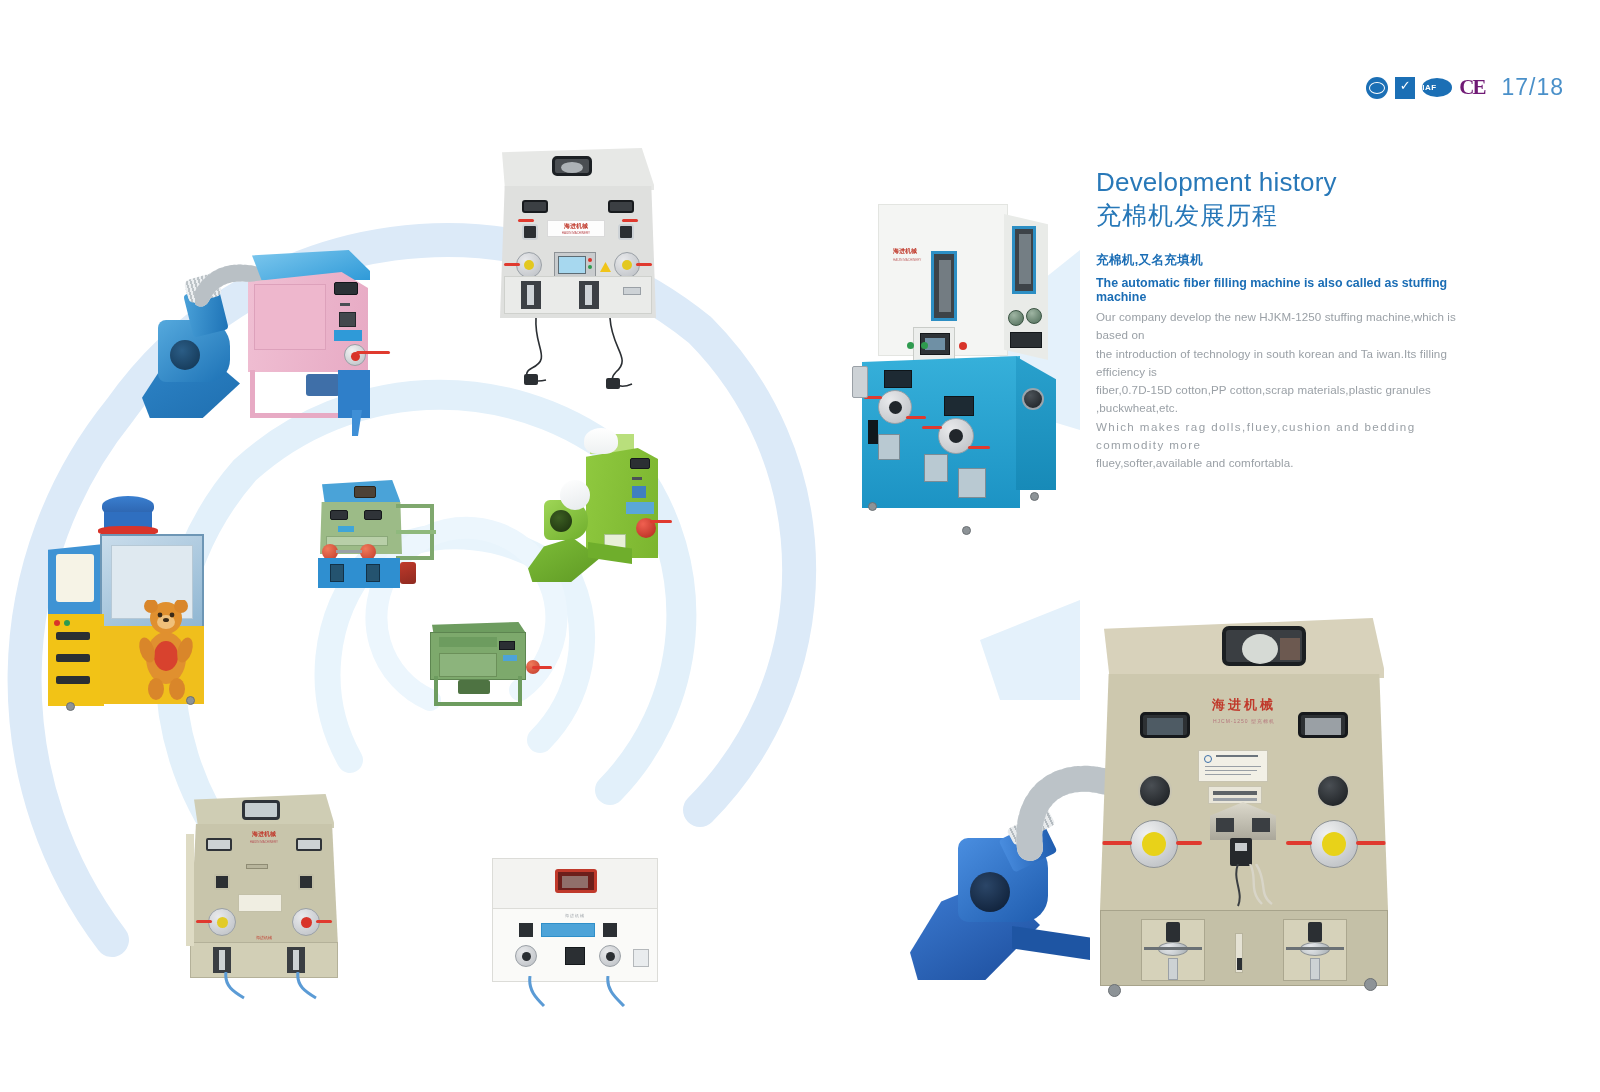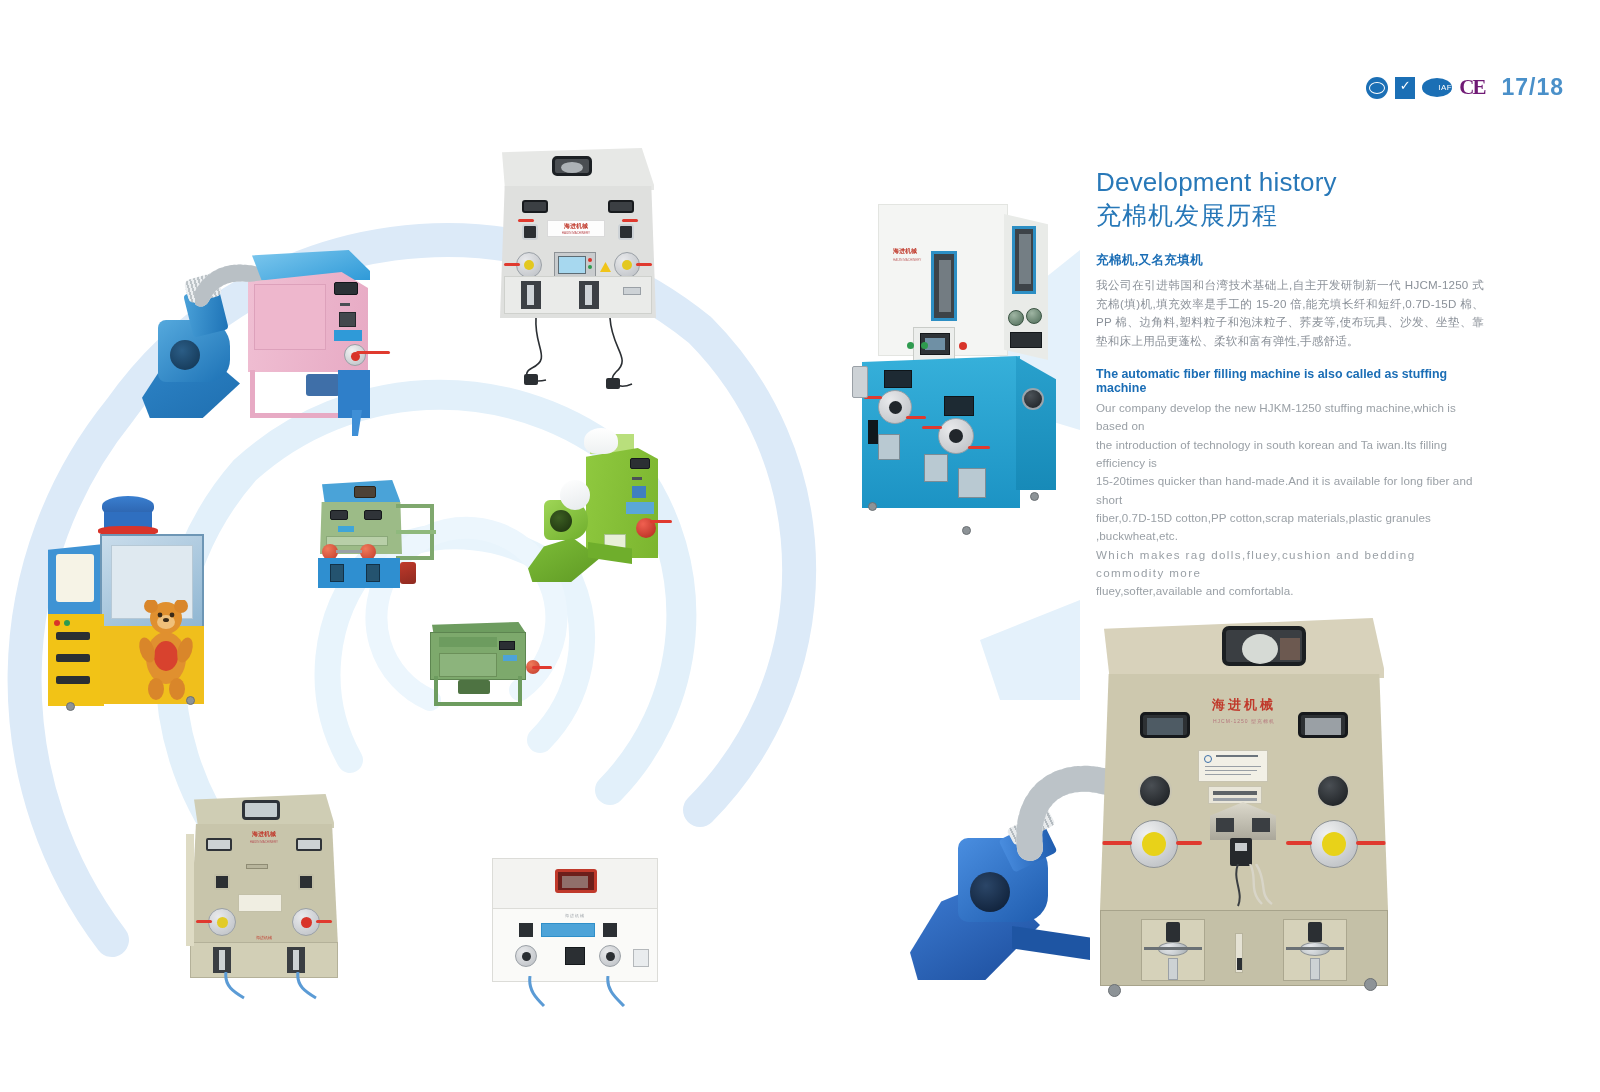--- a/index.html
+++ b/index.html
@@ -22,26 +22,26 @@
     display:flex;align-items:center;gap:7px;
   }
   .iso-badge{width:22px;height:22px;border-radius:50%;
     background:#1b6fb5;position:relative;display:inline-block;}
   .iso-badge::after{content:"";position:absolute;left:3px;top:5px;right:3px;bottom:5px;
     border:1.5px solid #fff;border-radius:50%;}
   .tick-badge{width:20px;height:22px;background:#1b6fb5;position:relative;display:inline-block;}
   .tick-badge::after{content:"✓";position:absolute;left:0;right:0;top:-1px;
     text-align:center;color:#fff;font-size:13px;line-height:20px;}
   .iaf-badge{width:30px;height:19px;border-radius:50%;background:#1b6fb5;
-    color:#fff;font-size:8px;line-height:19px;text-align:right;letter-spacing:.5px;
-    display:inline-block;font-weight:normal;}
+    color:#fff;font-size:8px;line-height:19px;text-align:left;letter-spacing:.5px;
+    display:inline-block;font-weight:bold;}
   .ce-mark{color:#701a75;font-size:21px;font-weight:bold;letter-spacing:-2px;
     font-family:"Liberation Serif",serif;}
   .page-no{color:#4a90c9;font-size:23px;letter-spacing:1px;margin-left:10px;
-    font-family:"Liberation Sans",sans-serif;font-weight:bold;}
+    font-family:"Liberation Sans",sans-serif;}
 
   
   .textcol{position:absolute;left:1096px;top:168px;width:388px;}
   .title-en{color:#2878b8;font-size:26px;font-weight:400;letter-spacing:.2px;
      line-height:1.15;margin:0 0 2px 0;}
   .title-cn{color:#2878b8;font-size:25px;font-weight:400;letter-spacing:1px;
      line-height:1.2;margin:0 0 22px 0;}
   .sub-cn{color:#1a6db5;font-size:12.5px;font-weight:bold;letter-spacing:.4px;
      margin:0 0 7px 0;}
   .body-cn{color:#8b9199;font-size:11.6px;line-height:1.62;letter-spacing:.2px;
@@ -92,27 +92,25 @@
     <span class="iaf-badge">IAF</span>
     <span class="ce-mark">CE</span>
     <span class="page-no">17/18</span>
   </div>
 
   <div class="textcol">
     <h1 class="title-en">Development history</h1>
     <h2 class="title-cn">充棉机发展历程</h2>
 
     <p class="sub-cn">充棉机,又名充填机</p>
-    <p class="body-cn">我公司在引进韩国和台湾技术基础上,自主开发研制新一代 HJCM-1250 式充棉(填)机,填充效率是手工的 15-20 倍,能充填长纤和短纤,0.7D-15D 棉、PP 棉、边角料,塑料粒子和泡沫粒子、荞麦等,使布玩具、沙发、坐垫、靠垫和床上用品更蓬松、柔软和富有弹性,手感舒适。</p>
 
     <p class="sub-en">The automatic fiber filling machine is also called as stuffing machine</p>
     <div class="body-en">
       <div>Our company develop the new HJKM-1250 stuffing machine,which is based on</div>
       <div>the introduction of technology in south korean and Ta iwan.Its filling efficiency is</div>
-      <div>15-20times quicker than hand-made.And it is available for long fiber and short</div>
       <div>fiber,0.7D-15D cotton,PP cotton,scrap materials,plastic granules ,buckwheat,etc.</div>
       <div class="just">Which makes rag dolls,fluey,cushion and bedding commodity more</div>
       <div>fluey,softer,available and comfortabla.</div>
     </div>
   </div>
 
   <div class="mach" style="left:140px;top:228px;width:250px;height:220px;">
 
     <div style="position:absolute;left:2px;top:118px;width:98px;height:72px;
        background:linear-gradient(150deg,#2f86c9,#1f6fb0);

